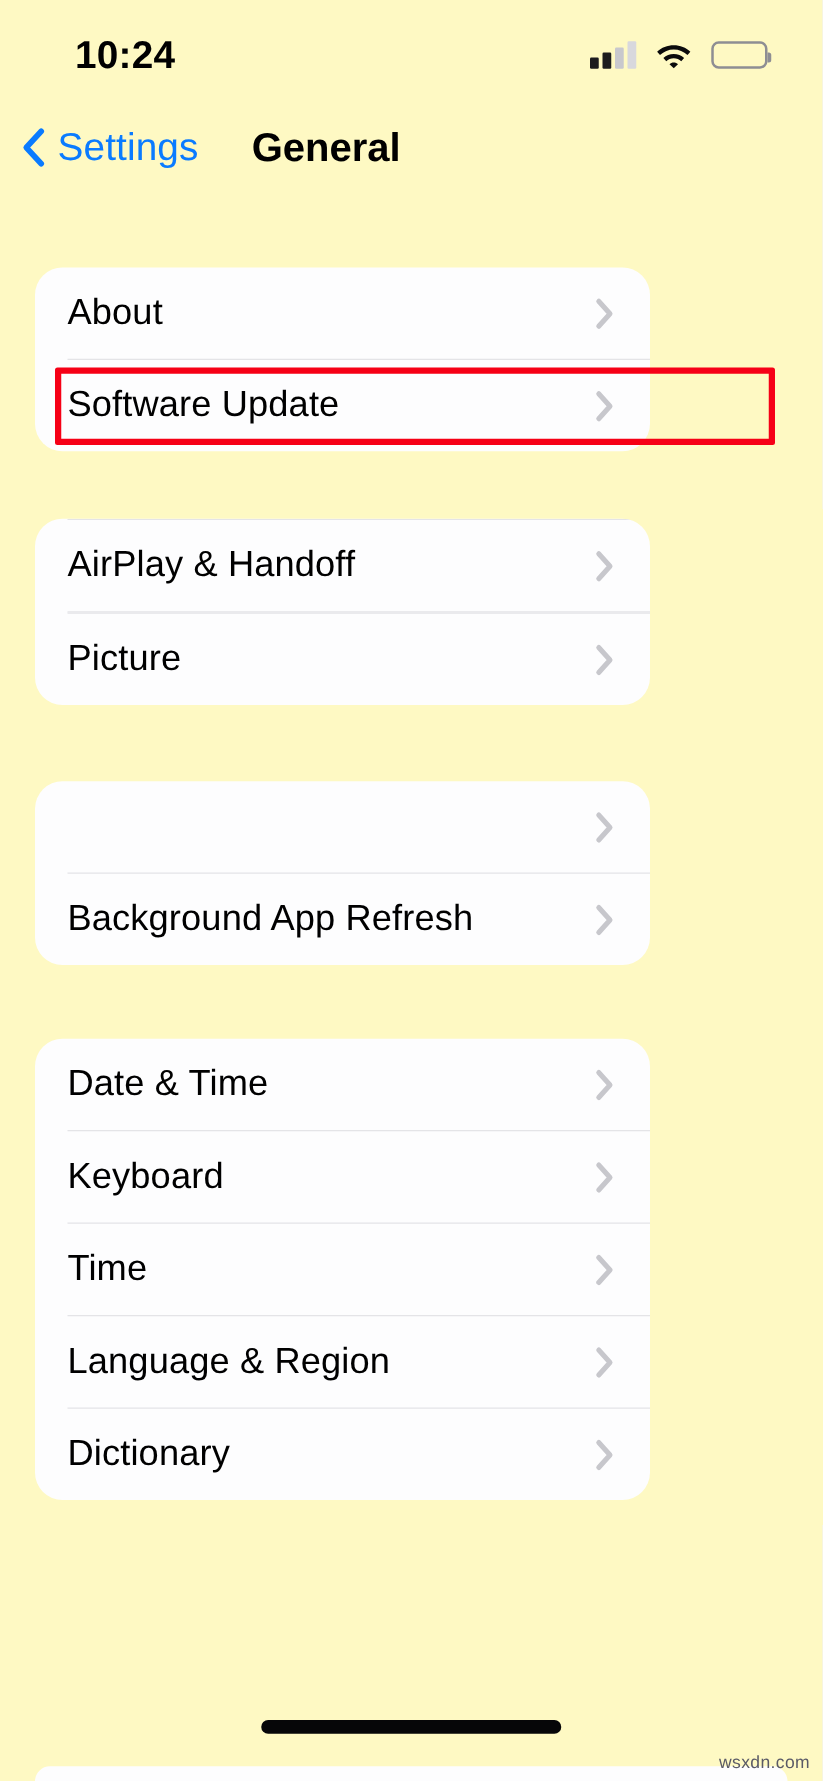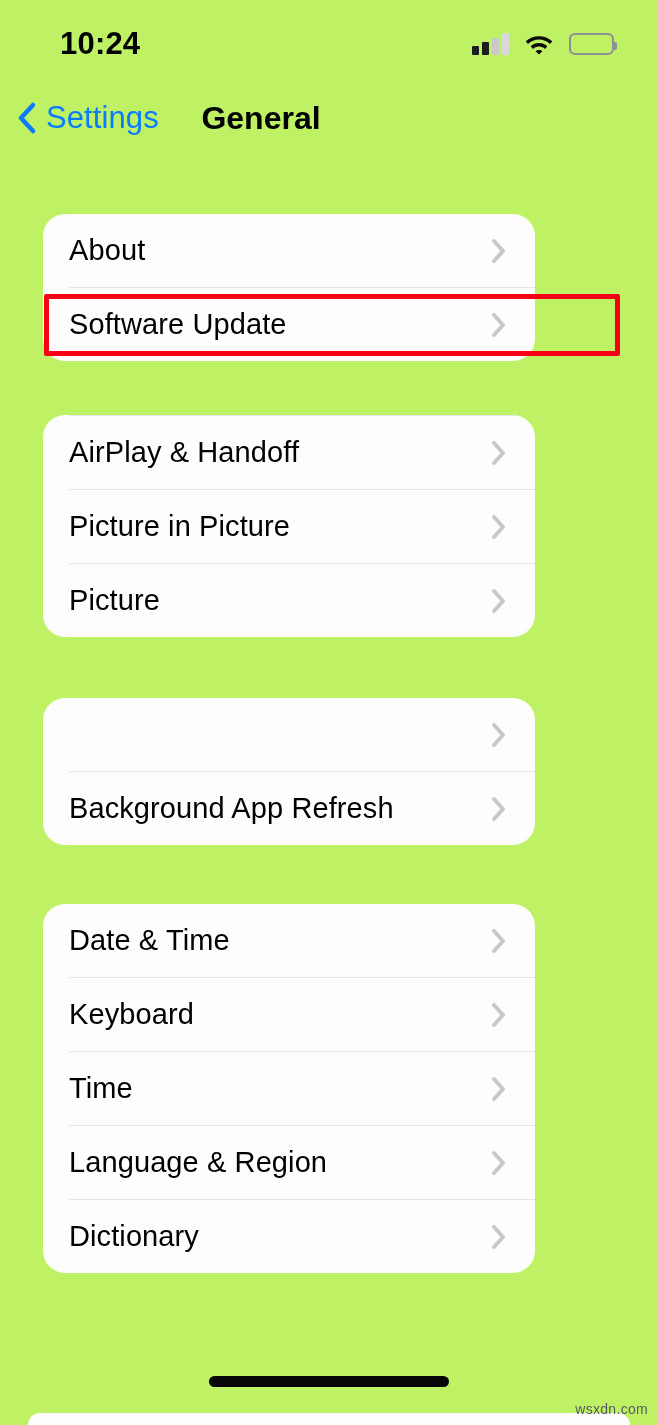--- a/index.html
+++ b/index.html
@@ -2,21 +2,21 @@
 <html><head>
 <meta charset="utf-8">
 <style>
   * { margin:0; padding:0; box-sizing:border-box; }
   html, body {
     width:658px; height:1425px;
     background:#f1f1f6;
     font-family:"Liberation Sans", sans-serif;
     overflow:hidden;
   }
-  .phone { position:relative; width:658px; height:1425px; background:#bef264; }
+  .phone { position:relative; width:658px; height:1425px; background:#fef9c3; }
 
   
   .status-bar {
     position:absolute; top:0; left:0; width:658px; height:82px;
     display:flex; align-items:center; justify-content:space-between;
     padding:0 44px 0 60px;
   }
   .status-time {
     font-size:31px; font-weight:700; color:#000; letter-spacing:0.2px;
     margin-top:6px;
@@ -51,21 +51,21 @@
     display:flex; align-items:center; gap:8px; cursor:pointer;
   }
   .back-chev { width:22px; height:34px; }
   .back-label { font-size:31px; color:#0a7bff; letter-spacing:0.1px; }
   .nav-title {
     position:absolute; left:0; right:0; top:50%; transform:translateY(-50%);
     text-align:center; font-size:32px; font-weight:700; color:#000;
   }
 
   
-  .content { position:absolute; top:154px; left:15px; width:548px; }
+  .content { position:absolute; top:154px; left:0; width:548px; }
   .group {
     margin:0 28px; background:#fdfdfe; border-radius:22px; overflow:hidden;
   }
   .gap-1 { height:60px; }
   .gap-2 { height:54px; }
   .gap-3 { height:61px; }
   .gap-4 { height:59px; }
   .gap-5 { height:58px; }
 
   .row {
@@ -173,28 +173,20 @@
       <div class="sep"></div>
       <div class="row">
         <span class="row-label">AirPlay &amp; Handoff</span>
         <span class="row-chev">
           <svg viewBox="0 0 17 28" width="17" height="28">
               <polyline points="4,4 13,14 4,24" fill="none" stroke="#c7c7cc" stroke-width="4" stroke-linecap="round" stroke-linejoin="round"></polyline>
             </svg>
         </span>
       </div>
       <div class="sep"></div>
-      <div class="row">
-        <span class="row-label">Picture in Picture</span>
-        <span class="row-chev">
-          <svg viewBox="0 0 17 28" width="17" height="28">
-              <polyline points="4,4 13,14 4,24" fill="none" stroke="#c7c7cc" stroke-width="4" stroke-linecap="round" stroke-linejoin="round"></polyline>
-            </svg>
-        </span>
-      </div>
       <div class="sep"></div>
       <div class="row">
         <span class="row-label">Picture</span>
         <span class="row-chev">
           <svg viewBox="0 0 17 28" width="17" height="28">
               <polyline points="4,4 13,14 4,24" fill="none" stroke="#c7c7cc" stroke-width="4" stroke-linecap="round" stroke-linejoin="round"></polyline>
             </svg>
         </span>
       </div>
     </div>

